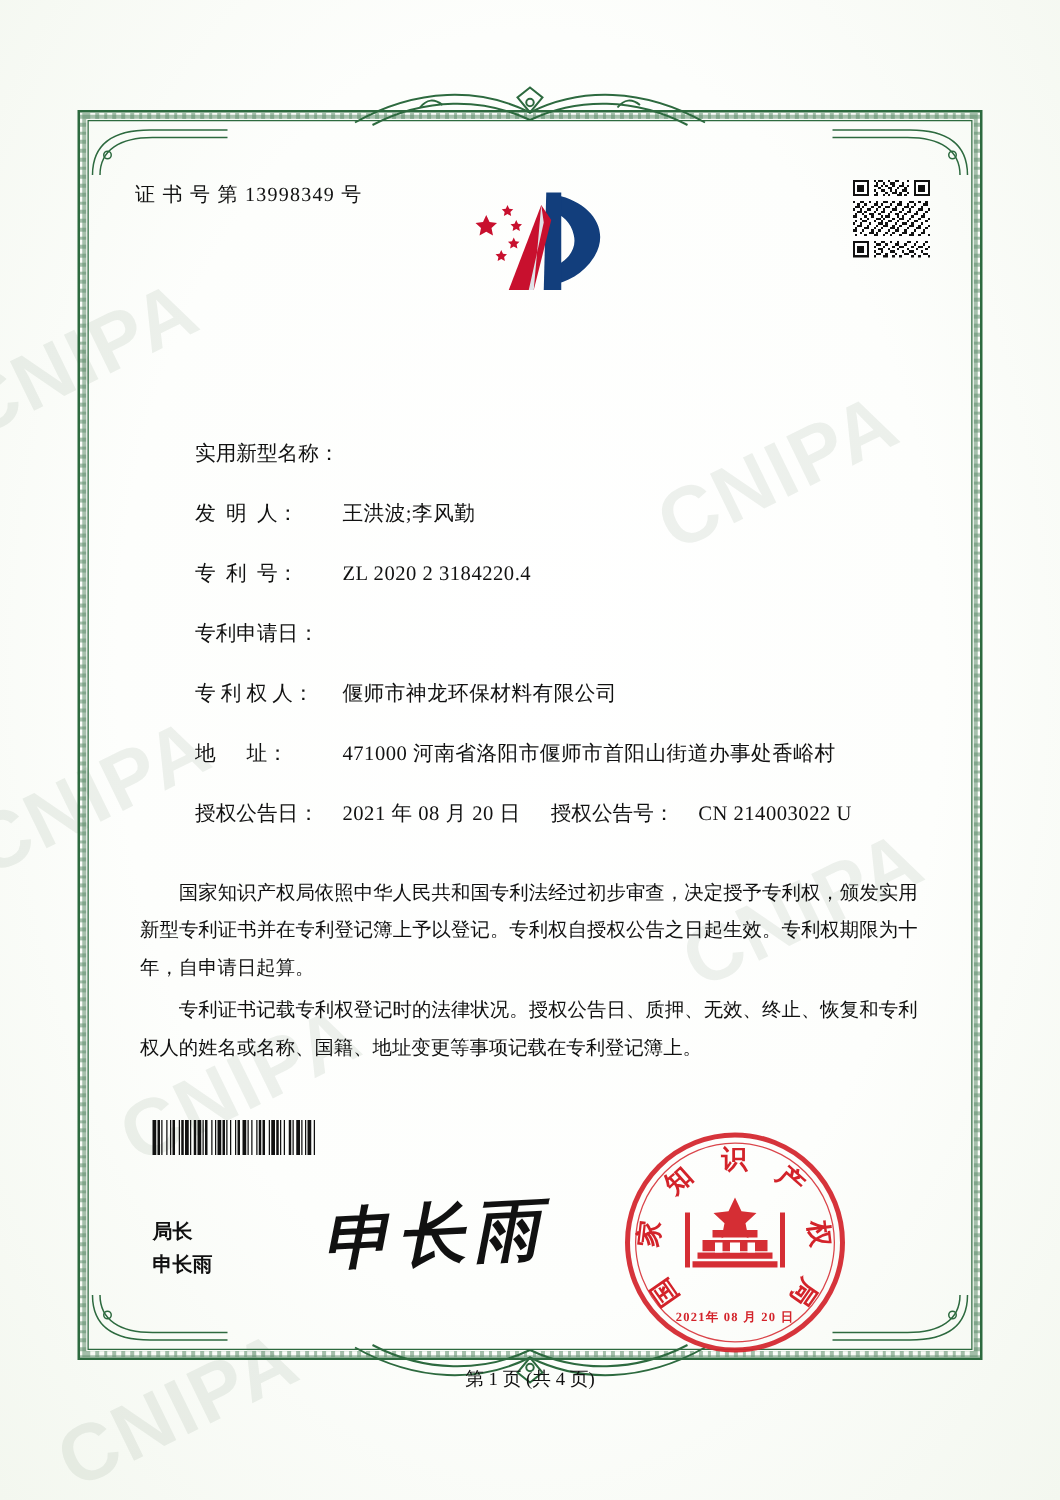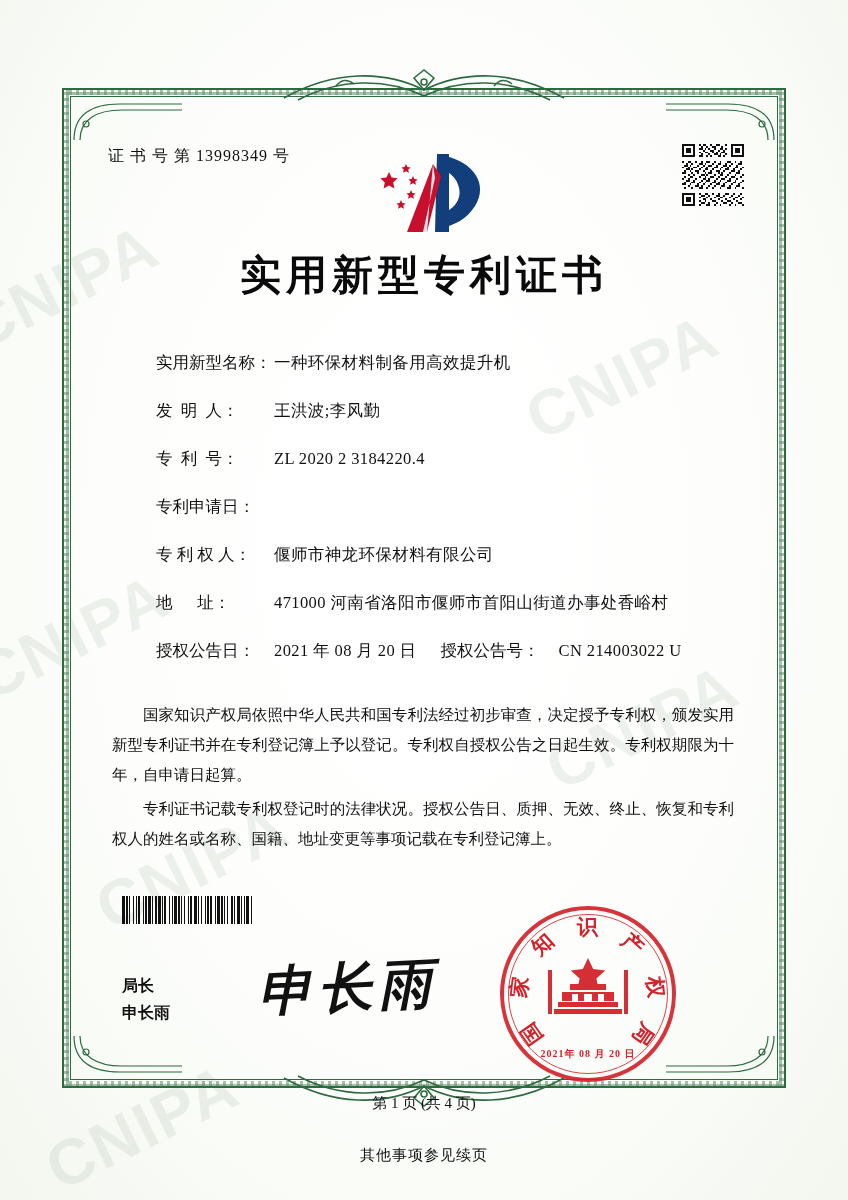--- a/index.html
+++ b/index.html
@@ -592,26 +592,24 @@
       <g fill="#c8102e">
         <path d="M40 24 l 2.6 5.6 l 6 .7 l -4.4 4.1 l 1.2 6 l -5.4 -3 l -5.4 3 l 1.2 -6 l -4.4 -4.1 l 6 -.7 z"></path>
         <path d="M57 16 l 1.4 3 l 3.2 .4 l -2.3 2.2 l .6 3.2 l -2.9 -1.6 l -2.9 1.6 l .6 -3.2 l -2.3 -2.2 l 3.2 -.4 z"></path>
         <path d="M64 28 l 1.4 3 l 3.2 .4 l -2.3 2.2 l .6 3.2 l -2.9 -1.6 l -2.9 1.6 l .6 -3.2 l -2.3 -2.2 l 3.2 -.4 z"></path>
         <path d="M62 42 l 1.4 3 l 3.2 .4 l -2.3 2.2 l .6 3.2 l -2.9 -1.6 l -2.9 1.6 l .6 -3.2 l -2.3 -2.2 l 3.2 -.4 z"></path>
         <path d="M52 52 l 1.4 3 l 3.2 .4 l -2.3 2.2 l .6 3.2 l -2.9 -1.6 l -2.9 1.6 l .6 -3.2 l -2.3 -2.2 l 3.2 -.4 z"></path>
       </g>
     </g>
   </svg>
 
-  <div class="title">实用新型专利证书</div>
 
   <div class="fields">
     <div class="field-row">
       <div class="f-label">实用新型名称：</div>
-      <div class="f-value">一种环保材料制备用高效提升机</div>
     </div>
     <div class="field-row">
       <div class="f-label">发  明  人：</div>
       <div class="f-value">王洪波;李风勤</div>
     </div>
     <div class="field-row">
       <div class="f-label">专  利  号：</div>
       <div class="f-value">ZL 2020 2 3184220.4</div>
     </div>
     <div class="field-row">
@@ -752,15 +750,14 @@
         <span class="seal-char" style="left: 31.7939px; top: 24.2023px; transform: rotate(-41.6667deg);">知</span>
         <span class="seal-char" style="left: 77px; top: 7px; transform: rotate(0deg);">识</span>
         <span class="seal-char" style="left: 122.206px; top: 24.2023px; transform: rotate(41.6667deg);">产</span>
         <span class="seal-char" style="left: 144.54px; top: 67.1057px; transform: rotate(83.3333deg);">权</span>
         <span class="seal-char" style="left: 132.702px; top: 114.003px; transform: rotate(125deg);">局</span>
       </div>
     <div class="seal-date">2021年 08 月 20 日</div>
   </div>
 
   <div class="page-no">第 1 页 (共 4 页)</div>
-  <div class="footnote">其他事项参见续页</div>
 
 </div>
 
 </body></html>

